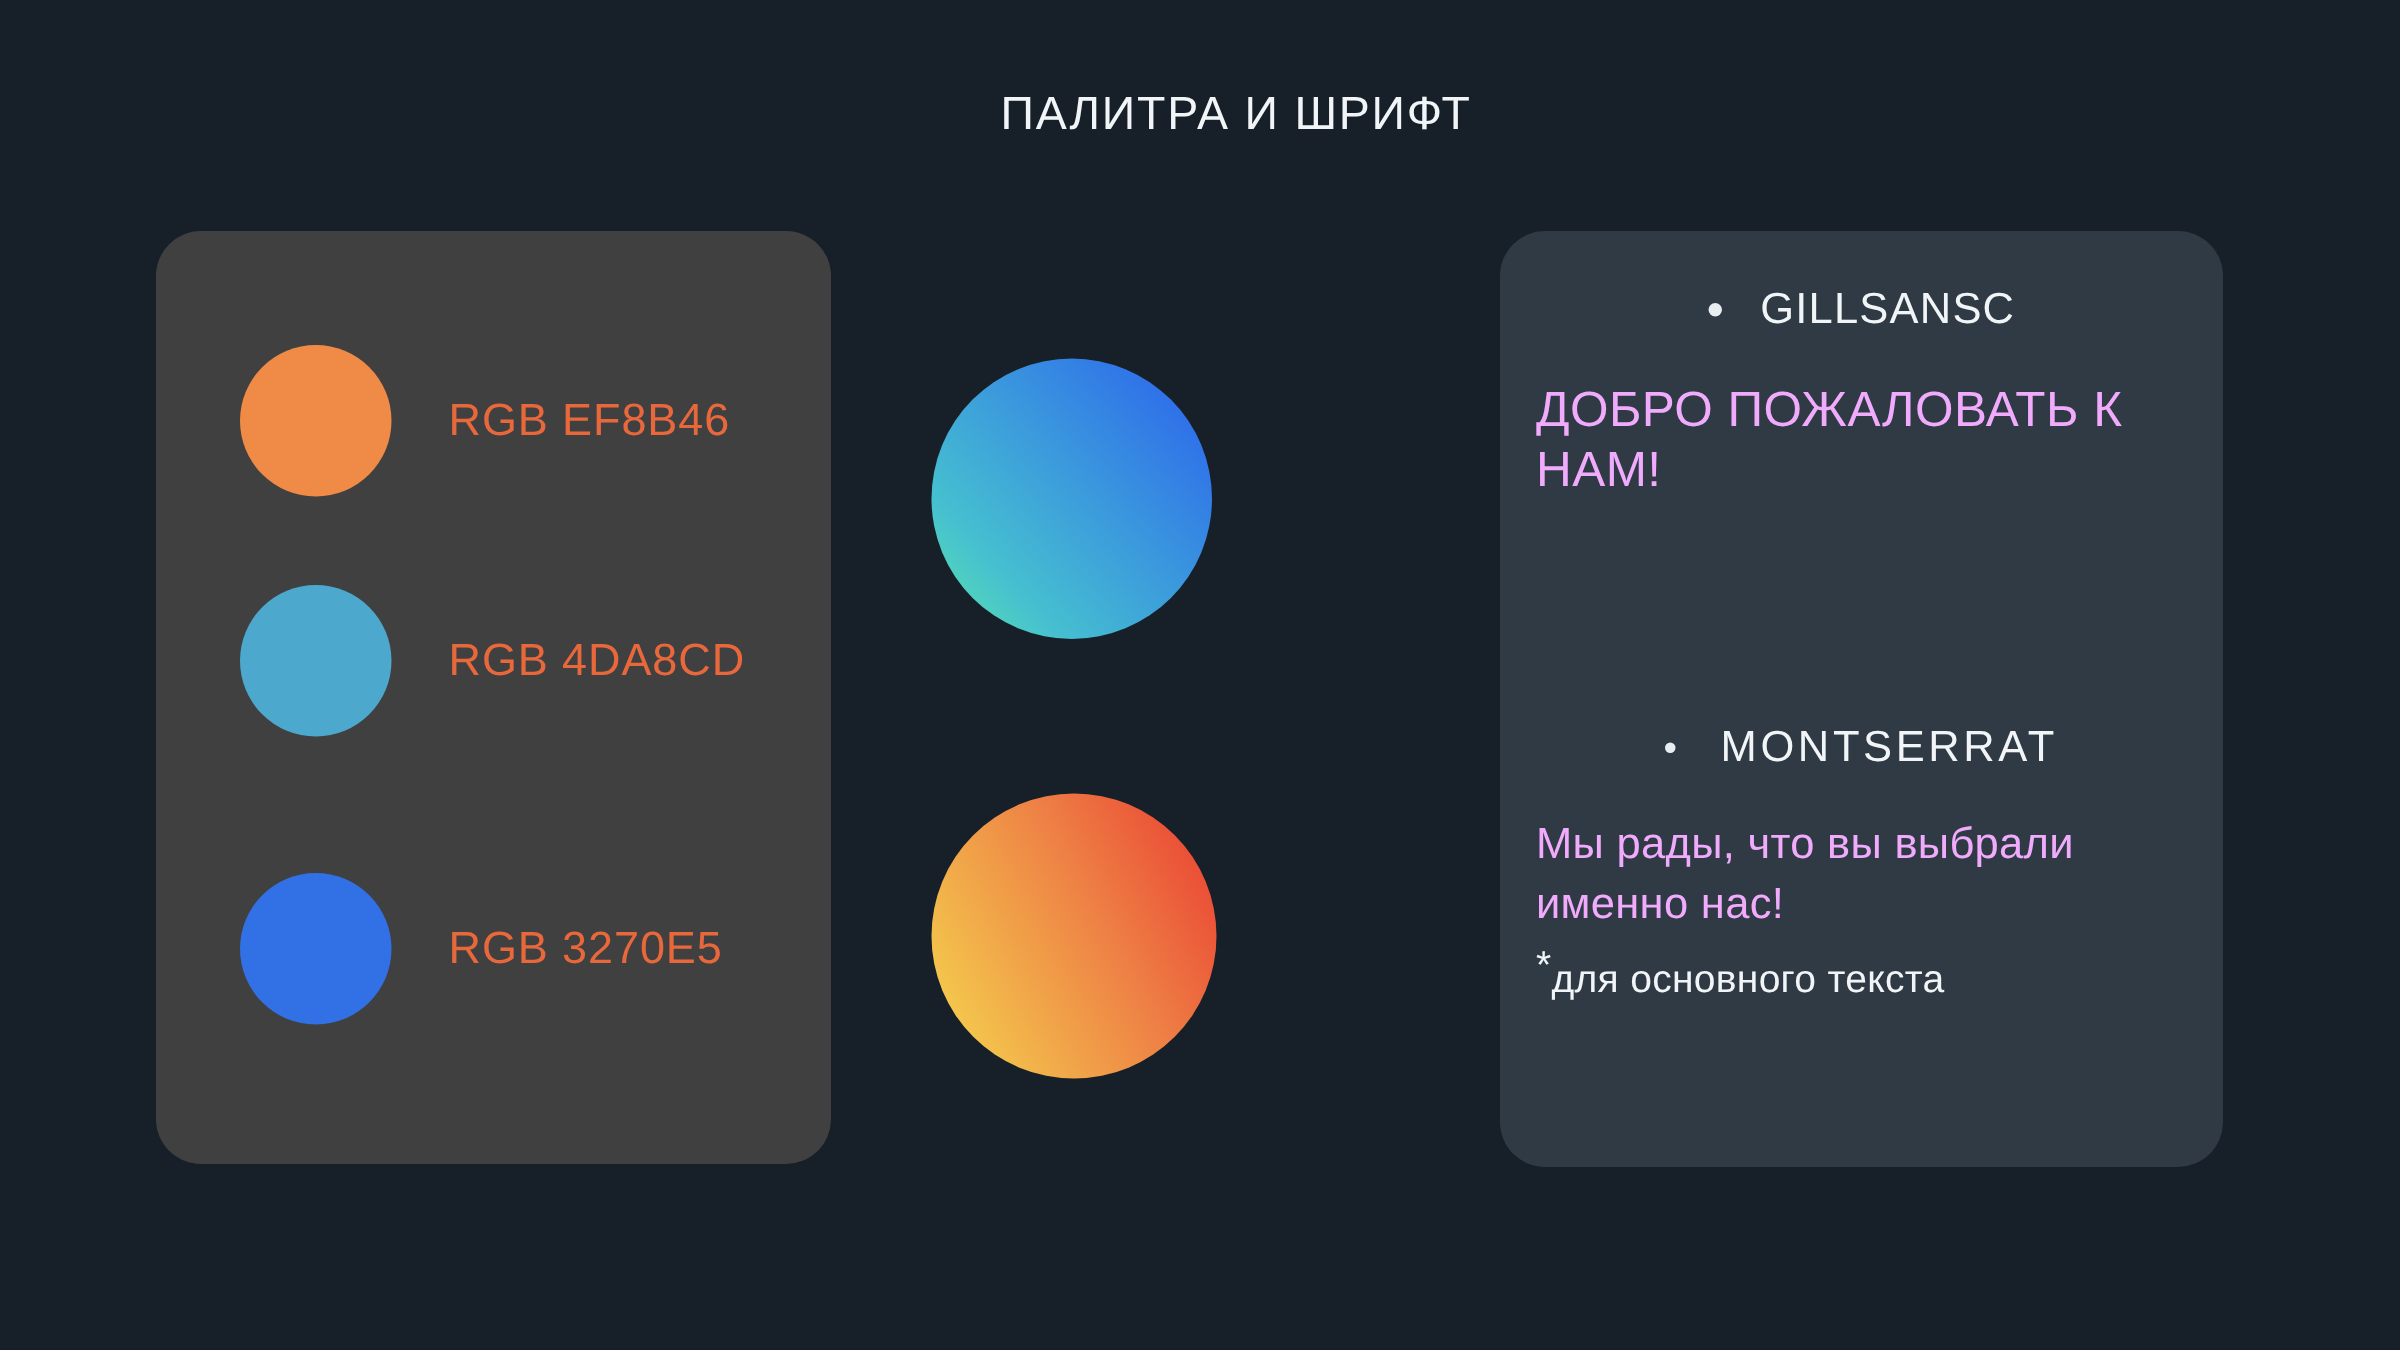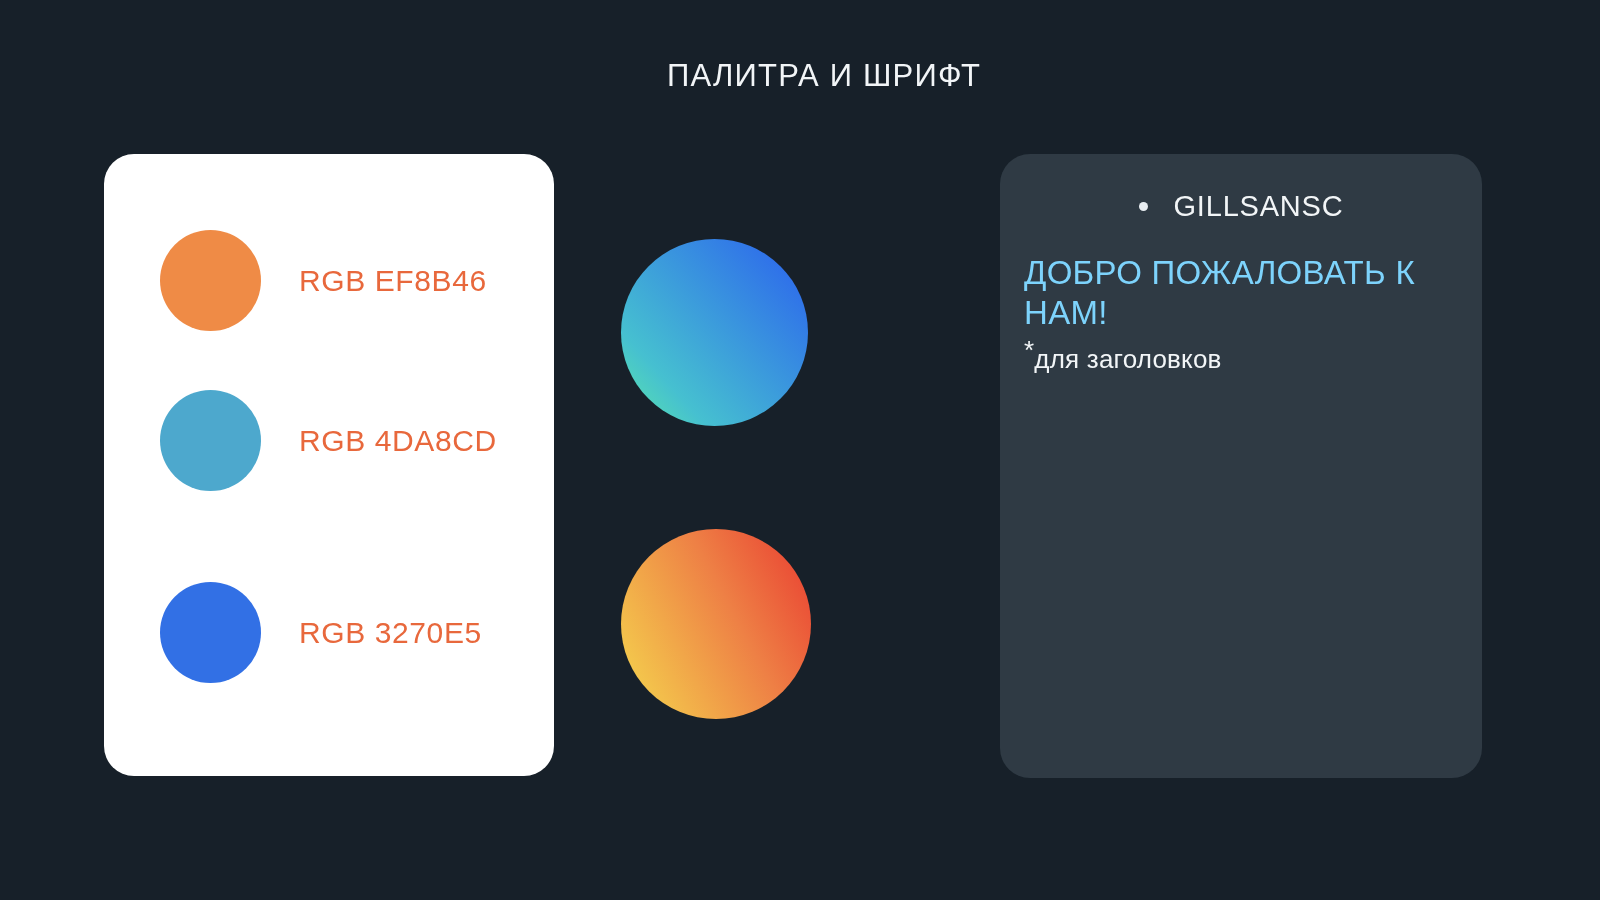--- a/index.html
+++ b/index.html
@@ -140,21 +140,21 @@
     font-weight: 300;
   }
   #font-row-body .bullet-dot {
     width: 7px;
     height: 7px;
     margin-right: 30px;
   }
 
   .font-sample {
     margin-top: 30px;
-    color: #7dd3fc;
+    color: #f0abfc;
     font-size: 33px;
     line-height: 1.20;
     letter-spacing: 0.3px;
   }
   #font-sample-body {
     margin-top: 28px;
     font-size: 29px;
     line-height: 1.38;
     letter-spacing: 0.2px;
   }
@@ -172,21 +172,21 @@
     line-height: 0;
   }
 </style>
 </head>
 <body style="background: rgb(23, 32, 41);">
 
 <div id="slide" style="background: rgb(23, 32, 41);">
 
   <div id="slide-title" style="color: rgb(242, 245, 247);">ПАЛИТРА И ШРИФТ</div>
 
-  <div class="card" id="palette-card" style="background: #ffffff;">
+  <div class="card" id="palette-card" style="background: #404040;">
 
     <div class="swatch-row r0">
       <div class="swatch-dot" id="swatch-dot-0" style="background: rgb(239, 139, 70);"></div>
       <div class="swatch-label" style="color: rgb(232, 104, 60);">RGB EF8B46</div>
     </div>
 
     <div class="swatch-row r1">
       <div class="swatch-dot" id="swatch-dot-1" style="background: rgb(77, 168, 205);"></div>
       <div class="swatch-label" style="color: rgb(232, 104, 60);">RGB 4DA8CD</div>
     </div>
@@ -203,20 +203,27 @@
 
   <div class="card" id="font-card" style="background: rgb(47, 58, 68);">
     <div id="font-card-inner">
 
       <div class="font-block" id="font-block-headline">
         <div class="font-name-row" id="font-row-headline">
           <span class="bullet-dot"></span>
           <span id="font-name-headline">GILLSANSC</span>
         </div>
         <div class="font-sample" id="font-sample-headline">ДОБРО ПОЖАЛОВАТЬ К НАМ!</div>
-        <div class="font-note"><span class="note-star">*</span><span>для заголовков</span></div>
       </div>
 
+      <div class="font-block" id="font-block-body">
+        <div class="font-name-row" id="font-row-body">
+          <span class="bullet-dot"></span>
+          <span id="font-name-body">MONTSERRAT</span>
+        </div>
+        <div class="font-sample" id="font-sample-body">Мы рады, что вы выбрали именно нас!</div>
+        <div class="font-note" id="font-note-body"><span class="note-star">*</span><span>для основного текста</span></div>
+      </div>
 
     </div>
   </div>
 
 </div>
 
 </body></html>

